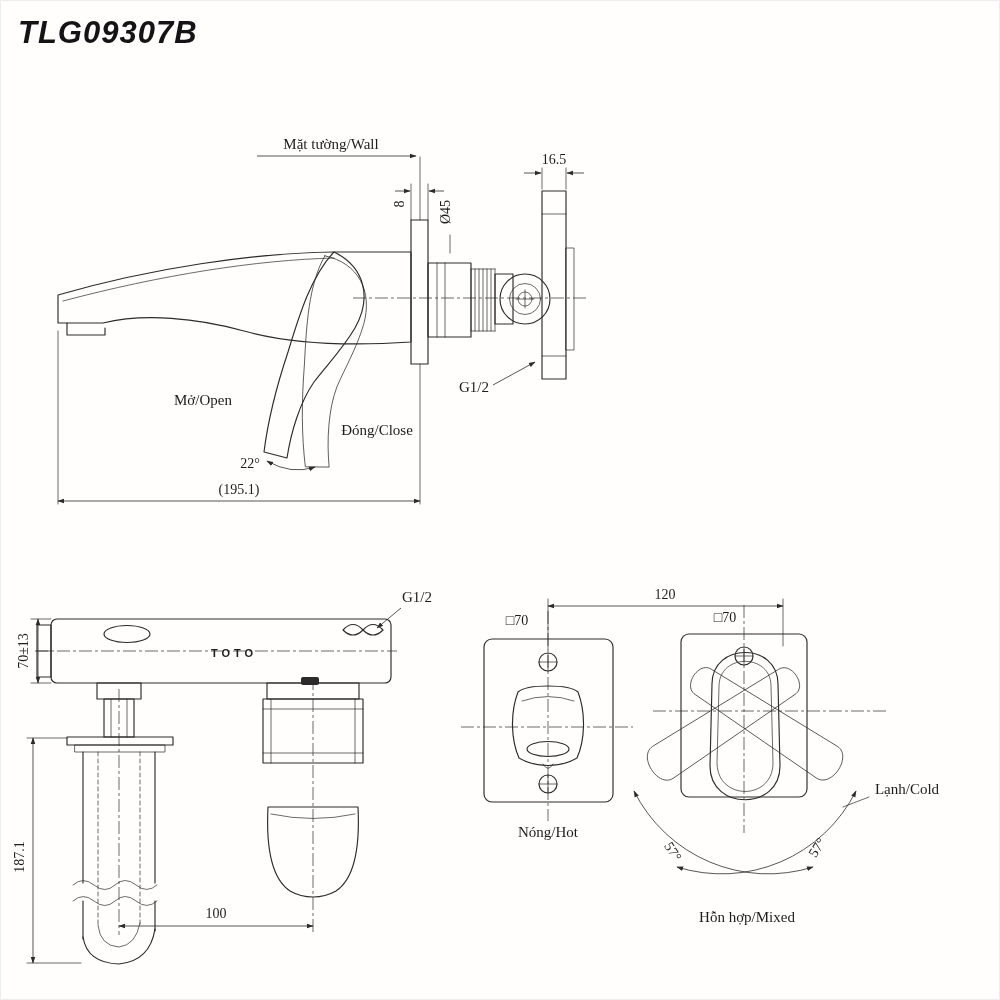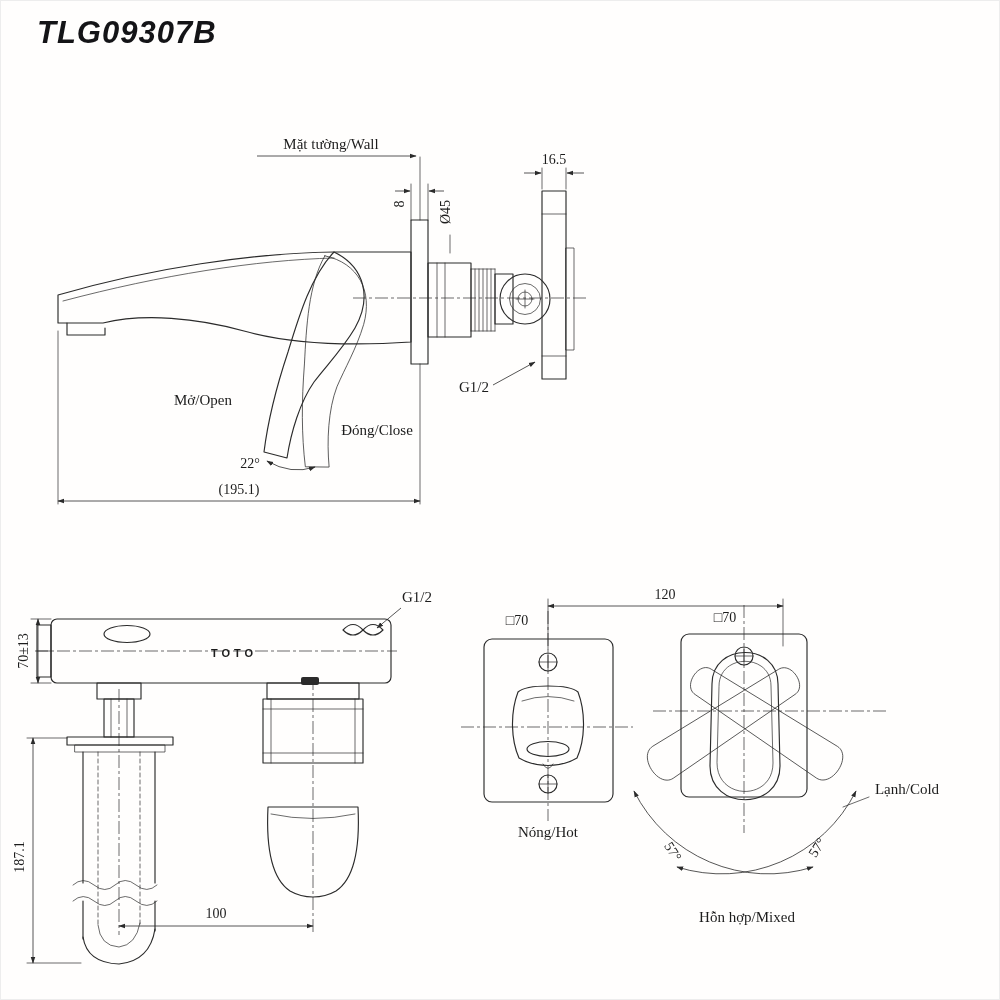--- a/index.html
+++ b/index.html
@@ -1,18 +1,18 @@
 <!DOCTYPE html>
 <html><head>
 <meta charset="utf-8">
 <style>
   html,body{margin:0;padding:0;background:#fff;}
   .frame{position:relative;width:1000px;height:1000px;background:#fffefd;border:1px solid #ededed;box-sizing:border-box;overflow:hidden;
          font-family:"Liberation Serif", serif;}
-  .title{position:absolute;left:36px;top:14px;font:italic 800 31px "Liberation Sans", sans-serif;color:#141417;letter-spacing:1px;}
+  .title{position:absolute;left:17px;top:14px;font:italic 800 31px "Liberation Sans", sans-serif;color:#141417;letter-spacing:1px;}
   svg{position:absolute;left:0;top:0;}
   .ln{fill:none;stroke:#2b2b2b;stroke-width:1.15;stroke-linejoin:round;stroke-linecap:round;}
   .thin{fill:none;stroke:#2b2b2b;stroke-width:0.7;stroke-linejoin:round;stroke-linecap:round;}
   .dim{fill:none;stroke:#2b2b2b;stroke-width:0.8;}
   .cl{fill:none;stroke:#2b2b2b;stroke-width:0.7;stroke-dasharray:13 3 3 3;}
   .dash{stroke-dasharray:4 3;}
   .solidfill{fill:#2b2b2b;stroke:none;}
   text{fill:#1c1c1c;}
   .lbl{font:15px "Liberation Serif", serif;}
   .dimtxt{font:14px "Liberation Serif", serif;}

